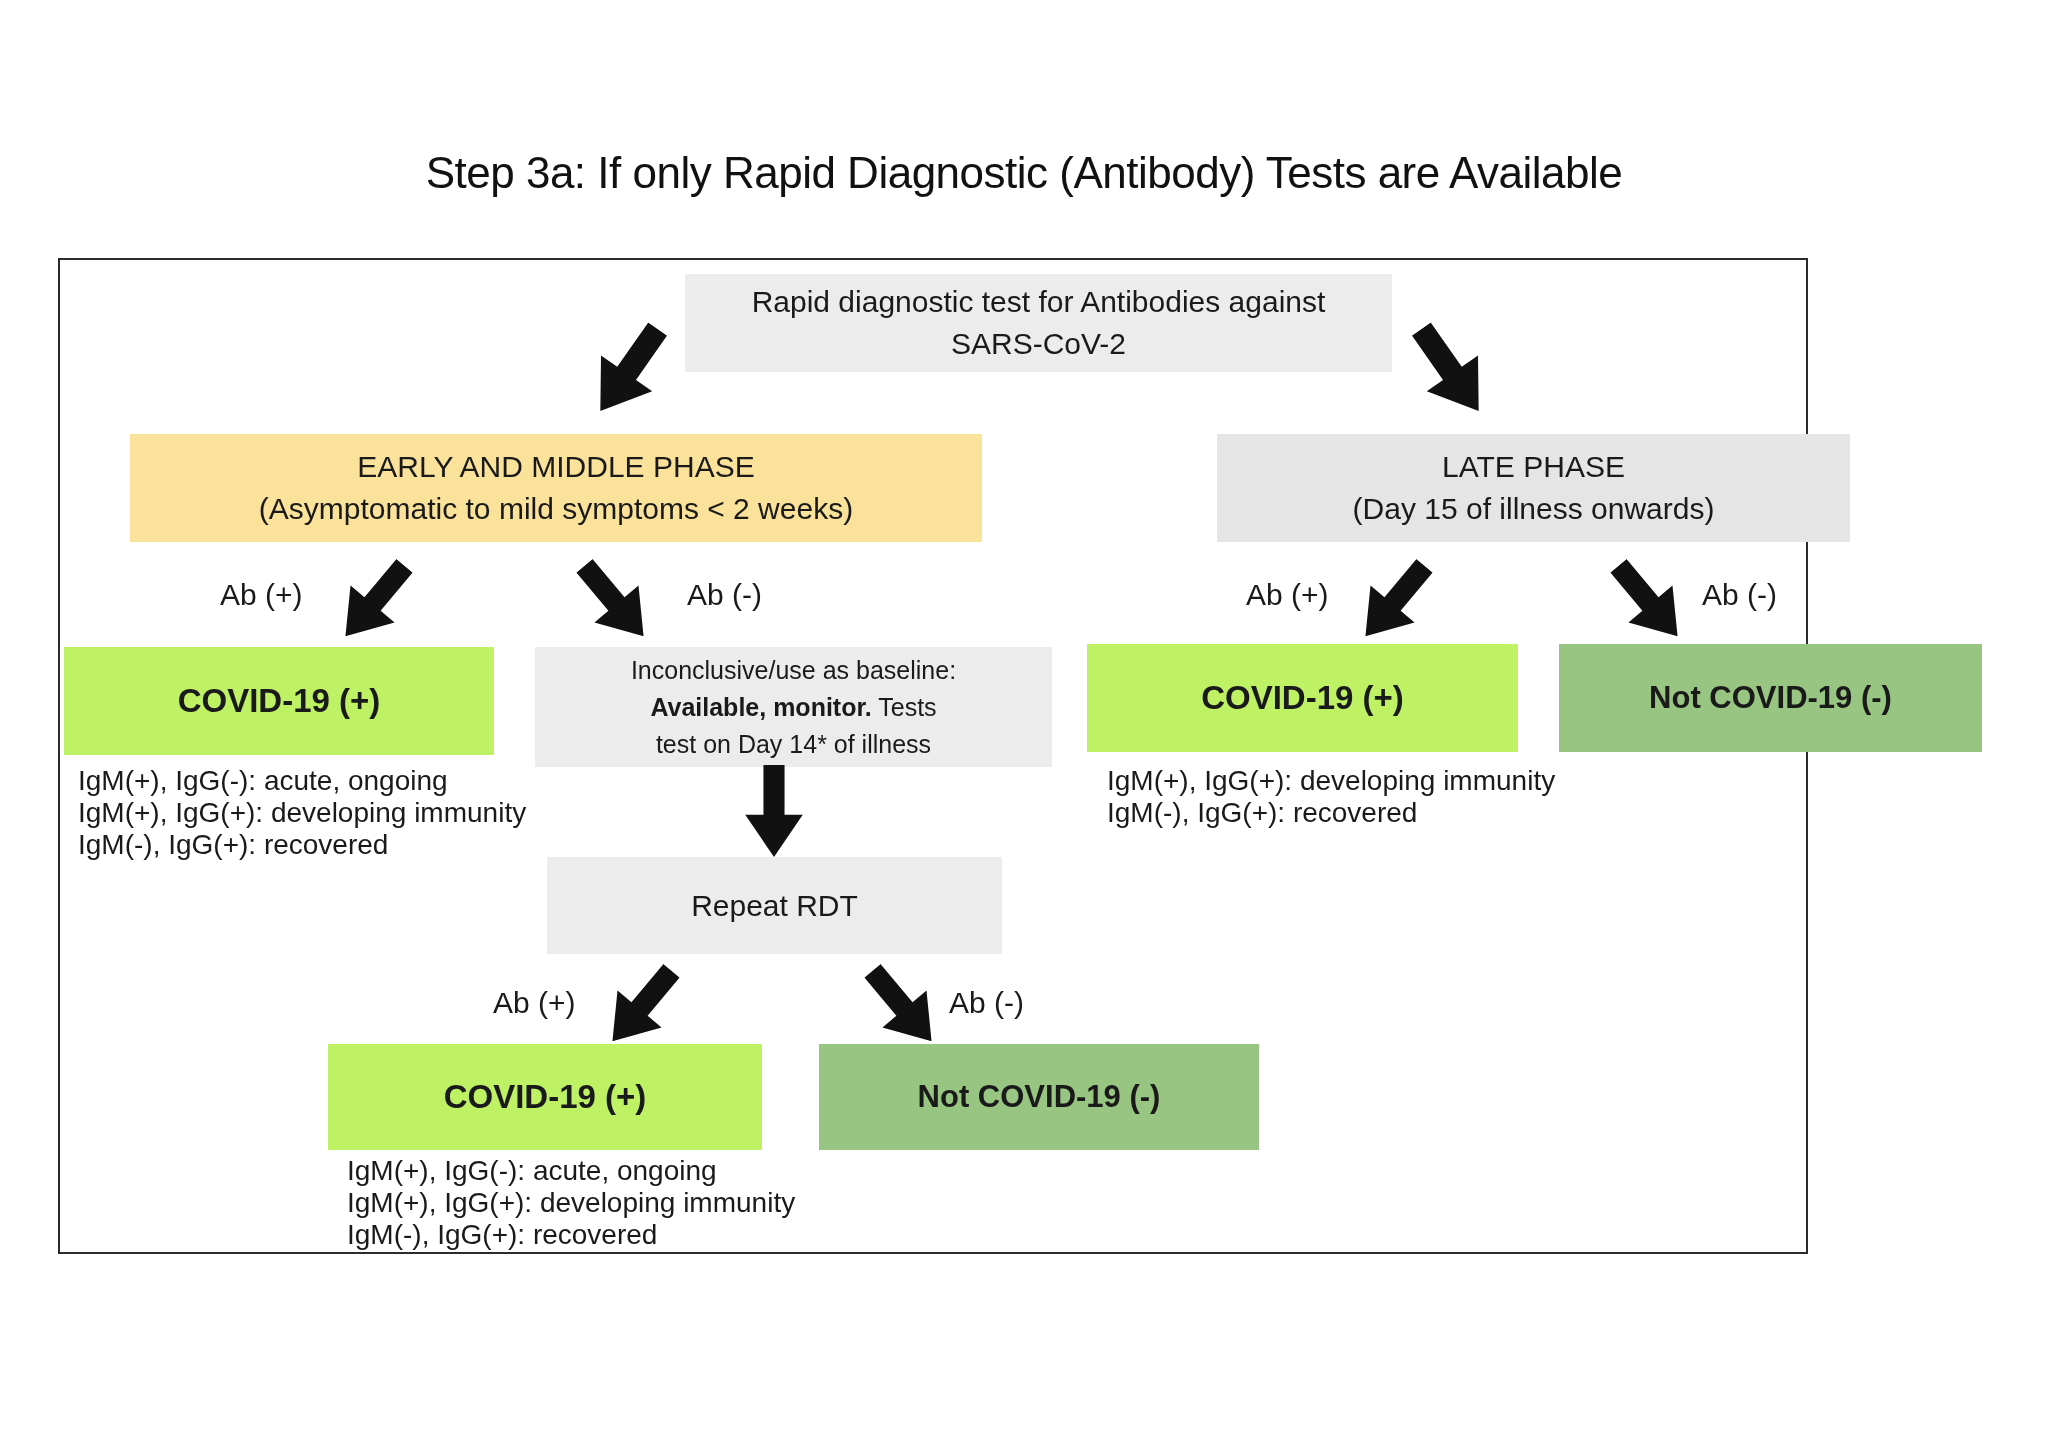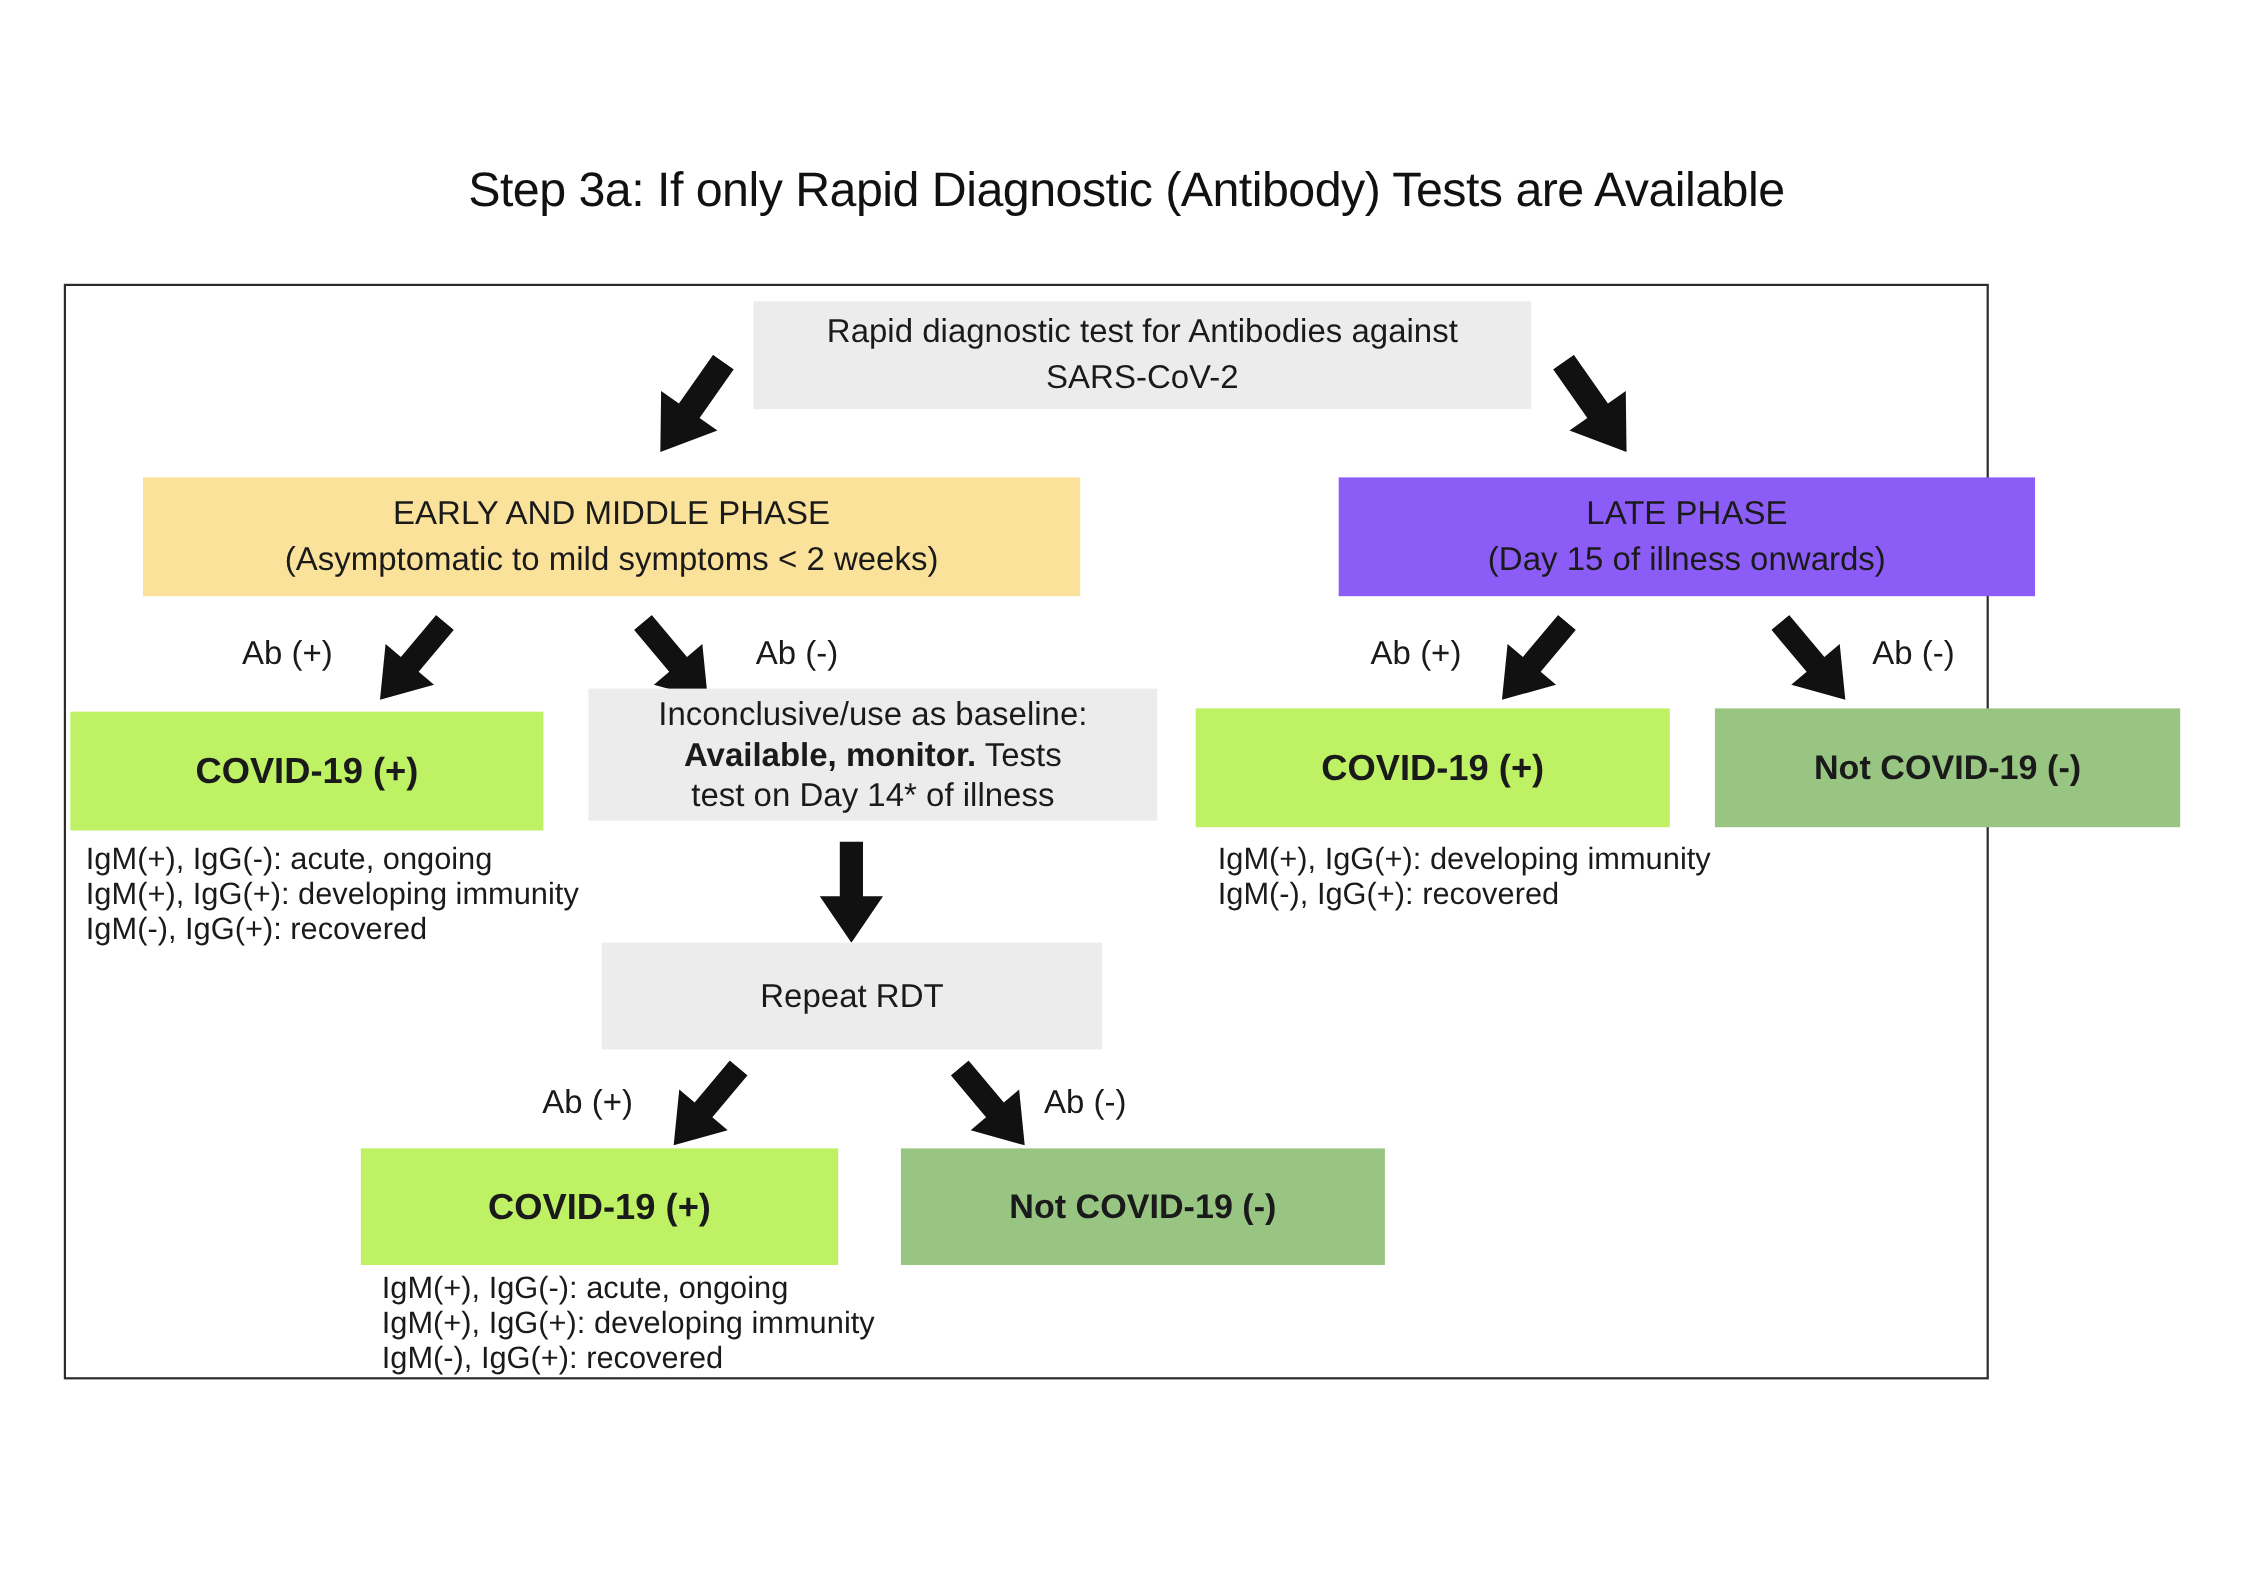--- a/index.html
+++ b/index.html
@@ -38,29 +38,29 @@
     display: flex;
     flex-direction: column;
     align-items: center;
     justify-content: center;
     text-align: center;
     font-size: 30px;
     line-height: 42px;
   }
   .box.gray   { background: #ececec; }
   .box.yellow { background: #fbe29a; }
-  .box.pink   { background: #8b5cf6; }
+  .box.pink   { background: #e5e5e5; }
   .box.red    { background: #bef264; font-weight: bold; font-size: 33px; justify-content: center; }
   .box.green  { background: #98c582; font-weight: bold; font-size: 31px; }
   .root-box { left: 625px; top: 14px; width: 707px; height: 98px; padding: 0 20px; }
   .phase-early { left: 70px;  top: 174px; width: 852px; height: 108px; }
   .phase-late  { left: 1157px; top: 174px; width: 633px; height: 108px; }
   .covid-early   { left: 4px;    top: 387px; width: 430px; height: 108px; }
-  .inconclusive  { left: 475px;  top: 366px; width: 517px; height: 120px;
-                   font-size: 30px; line-height: 37px; }
+  .inconclusive  { left: 475px;  top: 387px; width: 517px; height: 120px;
+                   font-size: 25px; line-height: 37px; }
   .covid-late    { left: 1027px; top: 384px; width: 431px; height: 108px; }
   .notcovid-late { left: 1499px; top: 384px; width: 423px; height: 108px; }
   .repeat-box    { left: 487px;  top: 597px; width: 455px; height: 97px; }
   .covid-repeat    { left: 268px; top: 784px; width: 434px; height: 106px; }
   .notcovid-repeat { left: 759px; top: 784px; width: 440px; height: 106px; }
   .ab-label {
     position: absolute;
     font-size: 30px;
     white-space: nowrap;
   }

